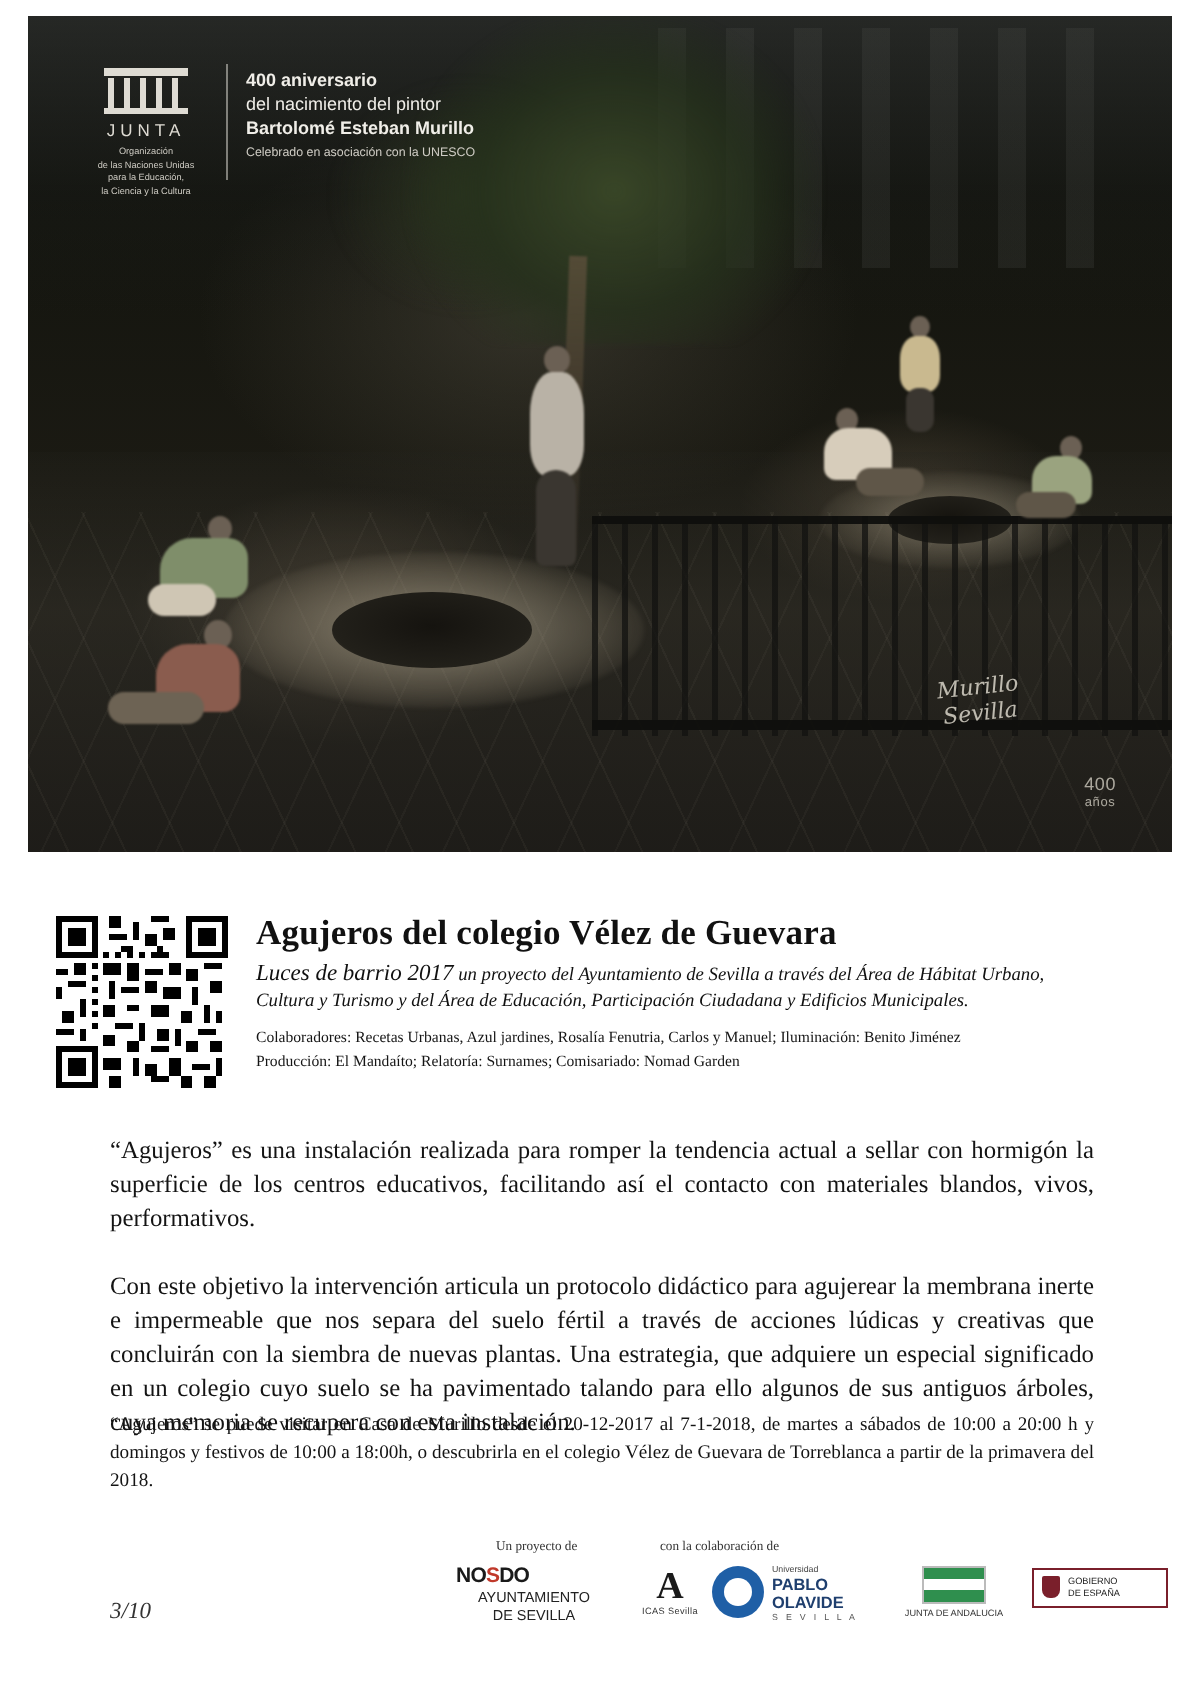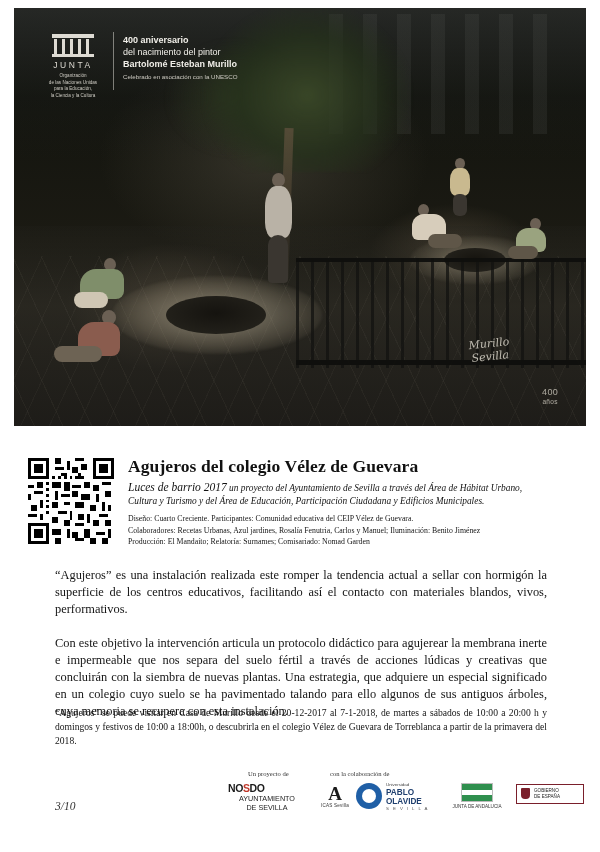--- a/index.html
+++ b/index.html
@@ -511,28 +511,27 @@
       </g>
     </svg>
   </div>
 
   <div class="headblock">
     <div class="title">Agujeros del colegio Vélez de Guevara</div>
     <div class="subtitle">
       <span class="bigit">Luces de barrio 2017</span><span class="it"> un proyecto del Ayuntamiento de Sevilla a través del Área de Hábitat Urbano, Cultura y Turismo y del Área de Educación, Participación Ciudadana y Edificios Municipales.</span>
     </div>
     <div class="credits">
-      <div>Diseño: Cuarto Creciente.      Participantes: Comunidad educativa del CEIP Vélez de Guevara.</div>
       <div>Colaboradores: Recetas Urbanas, Azul jardines, Rosalía Fenutria, Carlos y Manuel; Iluminación: Benito Jiménez</div>
       <div>Producción: El Mandaíto; Relatoría: Surnames; Comisariado: Nomad Garden</div>
     </div>
   </div>
 
   <div class="body-copy">
-    <p>“Agujeros” es una instalación realizada este romper la tendencia actual a sellar con hormigón la superficie de los centros educativos, facilitando así el contacto con materiales blandos, vivos, performativos.</p>
+    <p>“Agujeros” es una instalación realizada para romper la tendencia actual a sellar con hormigón la superficie de los centros educativos, facilitando así el contacto con materiales blandos, vivos, performativos.</p>
     <p class="second">Con este objetivo la intervención articula un protocolo didáctico para agujerear la membrana inerte e impermeable que nos separa del suelo fértil a través de acciones lúdicas y creativas que concluirán con la siembra de nuevas plantas. Una estrategia, que adquiere un especial significado en un colegio cuyo suelo se ha pavimentado talando para ello algunos de sus antiguos árboles, cuya memoria se recupera con esta instalación.</p>
   </div>
 
   <div class="note">“Agujeros” se puede visitar en Casa de Murillo desde el 20-12-2017 al 7-1-2018, de martes a sábados de 10:00 a 20:00 h y domingos y festivos de 10:00 a 18:00h, o descubrirla en el colegio Vélez de Guevara de Torreblanca a partir de la primavera del 2018.</div>
 </div>
 
 <div class="footer">
   <div class="foot-labels">
     <span class="a">Un proyecto de</span>
     <span class="b">con la colaboración de</span>

